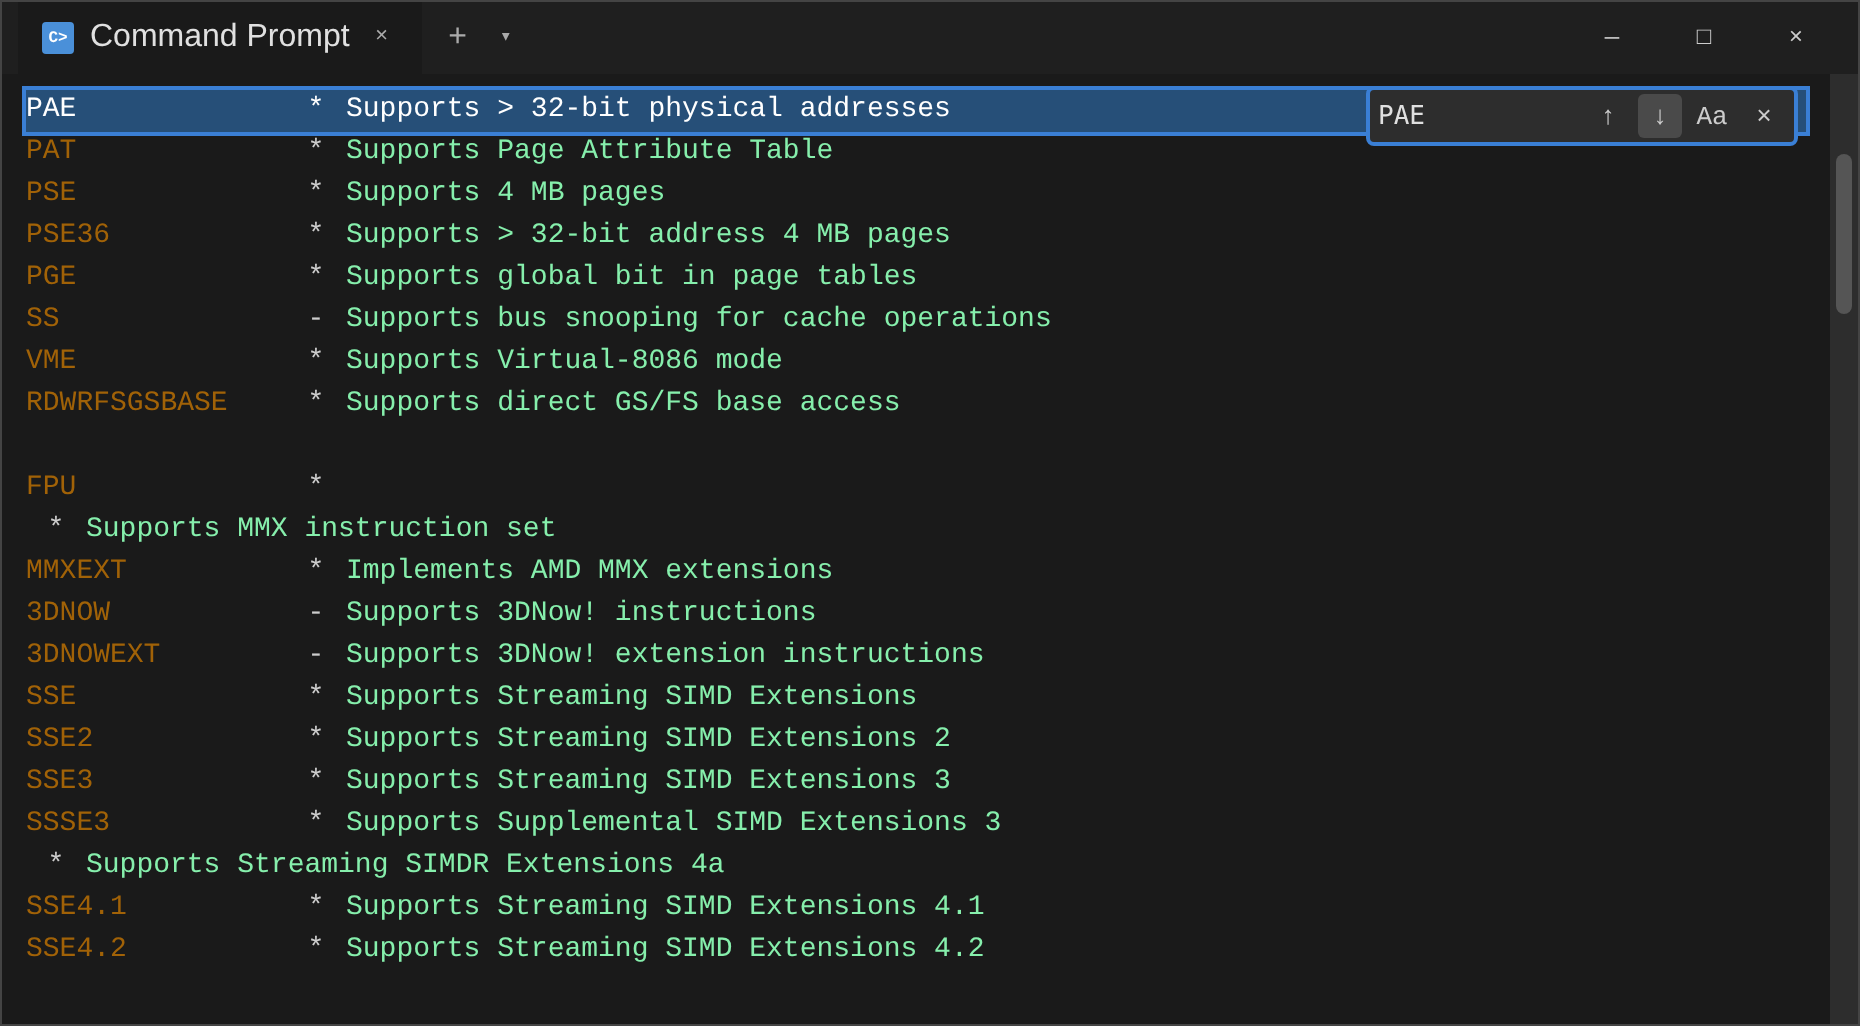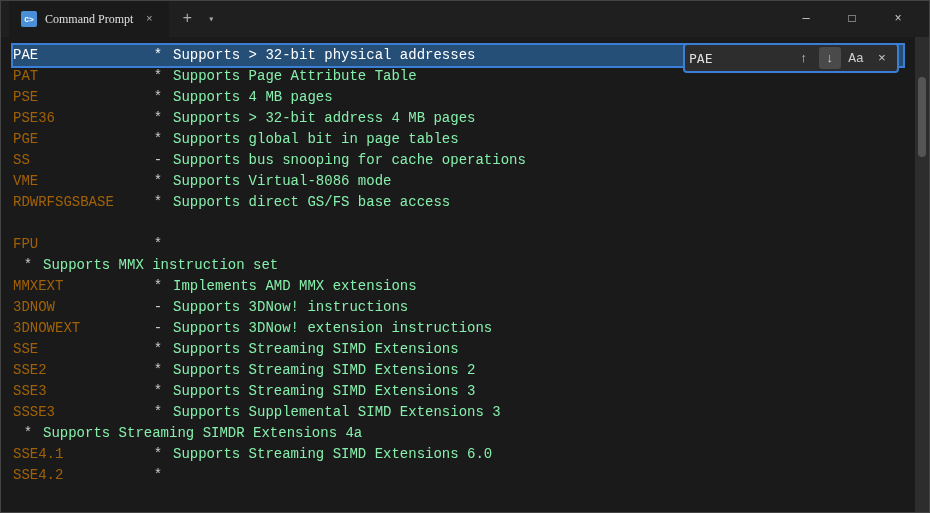--- a/index.html
+++ b/index.html
@@ -56,22 +56,22 @@
       align-items: center;
       justify-content: center;
       font-size: 8px;
       color: white;
       font-weight: bold;
       flex-shrink: 0;
     }
 
     .tab-title {
       color: #e0e0e0;
-      font-size: 12px;
-      font-family: Liberation Serif, serif;
+      font-size: 16px;
+      font-family: Liberation Sans, sans-serif;
     }
 
     .tab-close {
       width: 16px;
       height: 16px;
       display: flex;
       align-items: center;
       justify-content: center;
       color: #aaa;
       font-size: 11px;
@@ -272,22 +272,22 @@
         <div class="terminal-line"><span class="col-name">FPU</span><span class="col-flag">*</span></div>
         <div class="terminal-line"><span class="col-flag">*</span><span class="col-desc">Supports MMX instruction set</span></div>
         <div class="terminal-line"><span class="col-name">MMXEXT</span><span class="col-flag">*</span><span class="col-desc">Implements AMD MMX extensions</span></div>
         <div class="terminal-line"><span class="col-name">3DNOW</span><span class="col-flag">-</span><span class="col-desc">Supports 3DNow! instructions</span></div>
         <div class="terminal-line"><span class="col-name">3DNOWEXT</span><span class="col-flag">-</span><span class="col-desc">Supports 3DNow! extension instructions</span></div>
         <div class="terminal-line"><span class="col-name">SSE</span><span class="col-flag">*</span><span class="col-desc">Supports Streaming SIMD Extensions</span></div>
         <div class="terminal-line"><span class="col-name">SSE2</span><span class="col-flag">*</span><span class="col-desc">Supports Streaming SIMD Extensions 2</span></div>
         <div class="terminal-line"><span class="col-name">SSE3</span><span class="col-flag">*</span><span class="col-desc">Supports Streaming SIMD Extensions 3</span></div>
         <div class="terminal-line"><span class="col-name">SSSE3</span><span class="col-flag">*</span><span class="col-desc">Supports Supplemental SIMD Extensions 3</span></div>
         <div class="terminal-line"><span class="col-flag">*</span><span class="col-desc">Supports Streaming SIMDR Extensions 4a</span></div>
-        <div class="terminal-line"><span class="col-name">SSE4.1</span><span class="col-flag">*</span><span class="col-desc">Supports Streaming SIMD Extensions 6.0</span></div>
-        <div class="terminal-line"><span class="col-name">SSE4.2</span><span class="col-flag">*</span></div>
+        <div class="terminal-line"><span class="col-name">SSE4.1</span><span class="col-flag">*</span><span class="col-desc">Supports Streaming SIMD Extensions 4.1</span></div>
+        <div class="terminal-line"><span class="col-name">SSE4.2</span><span class="col-flag">*</span><span class="col-desc">Supports Streaming SIMD Extensions 4.2</span></div>
       </div>
 
     <div class="find-box-outline">
       <input class="find-input" type="text" value="PAE" style="">
       <div class="find-btn">↑</div>
       <div class="find-btn find-btn-active">↓</div>
       <div class="find-btn">Aa</div>
       <div class="find-btn">×</div>
     </div>
 

